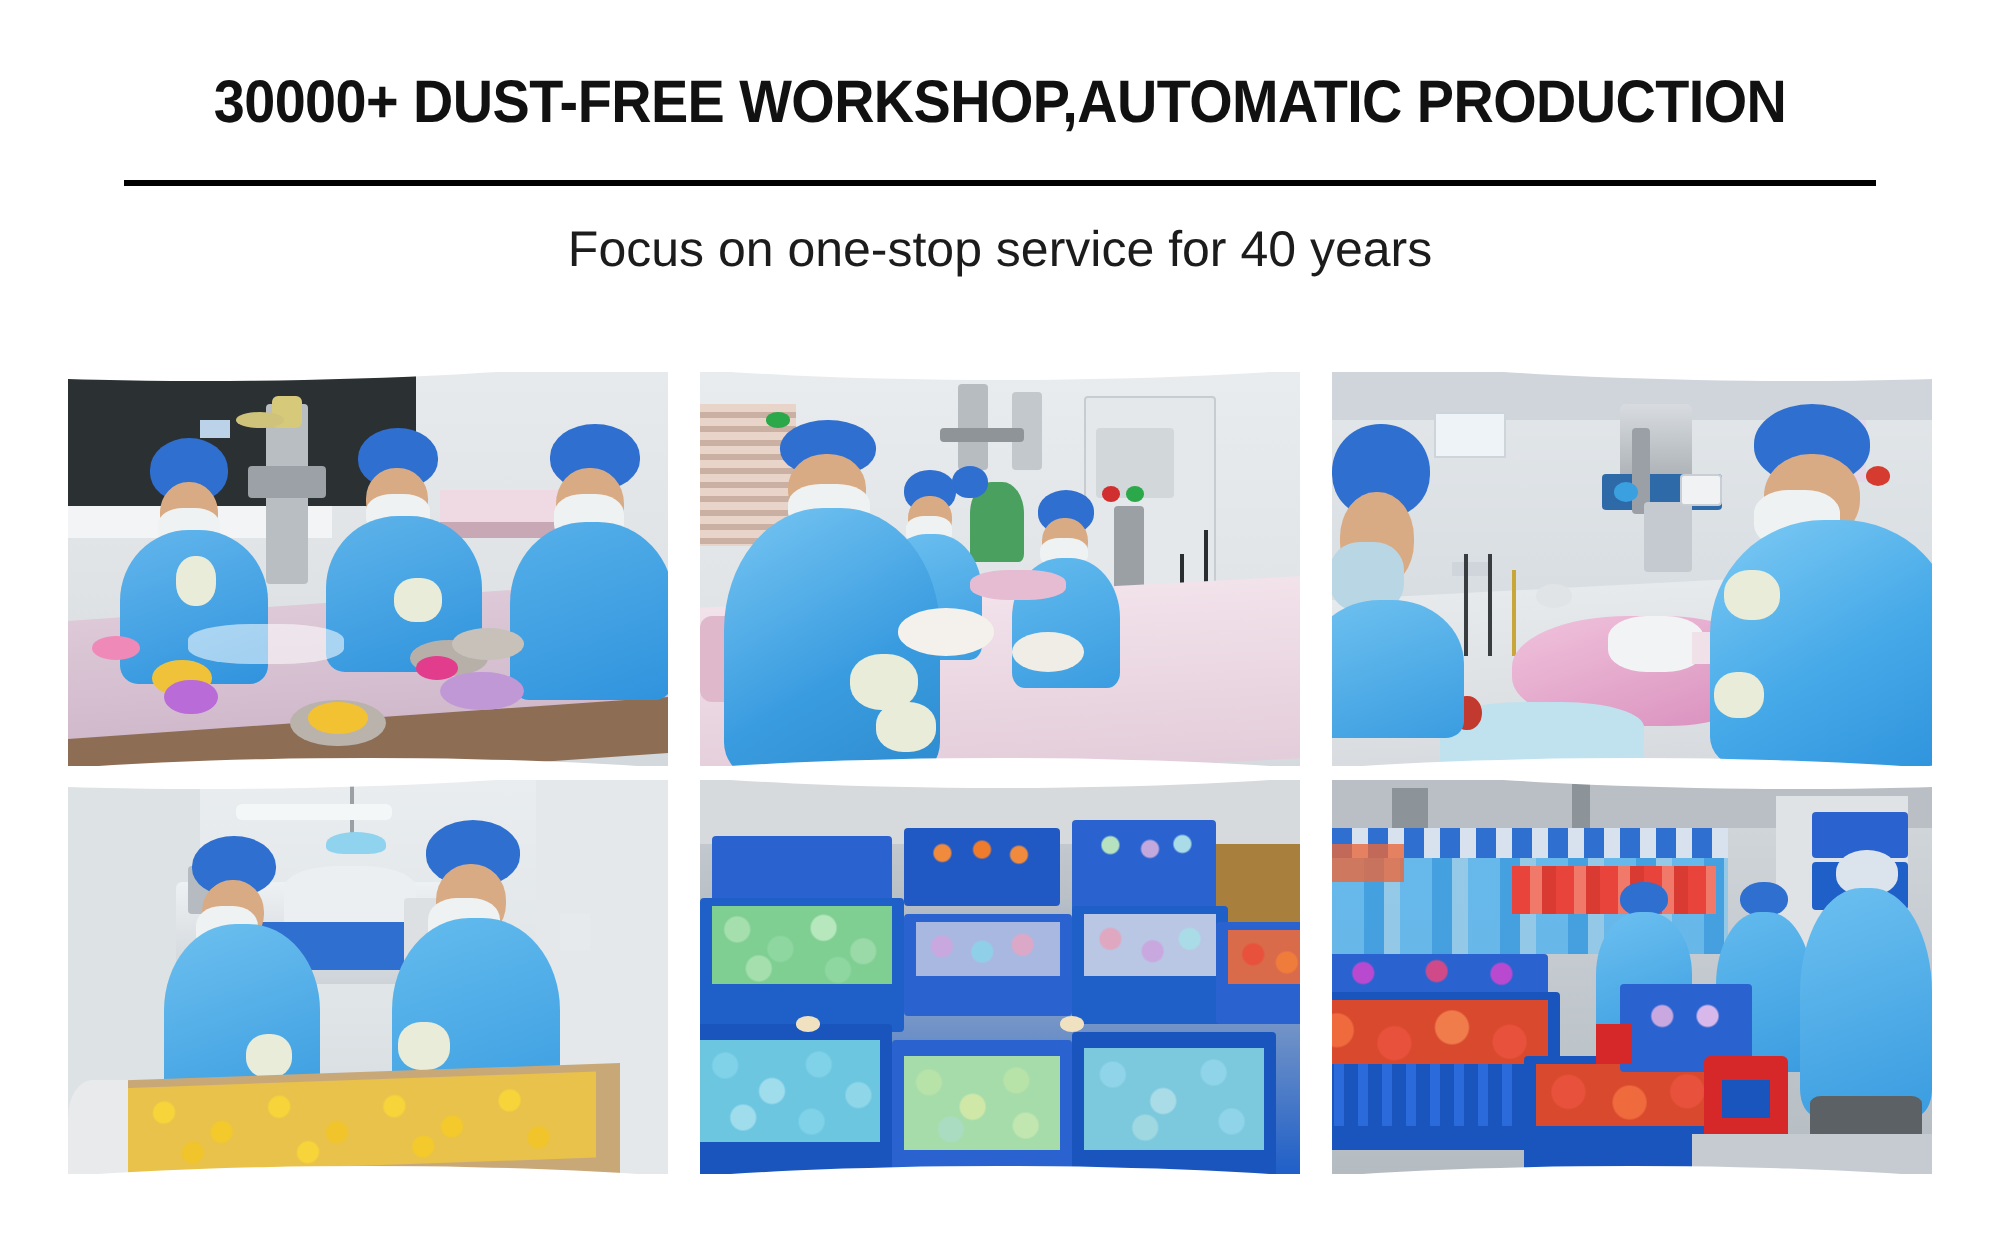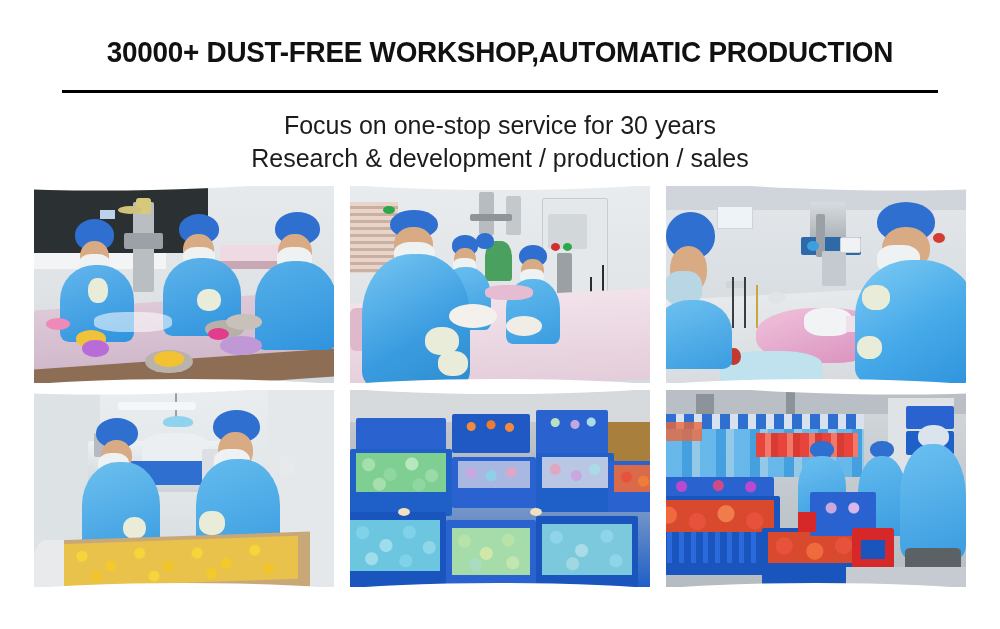--- a/index.html
+++ b/index.html
@@ -106,22 +106,21 @@
 <div class="banner">
 
   <div class="header">
     <div class="headline">30000+ DUST-FREE WORKSHOP,AUTOMATIC PRODUCTION</div>
 
     <div class="rule-wrap">
       <div class="rule"></div>
     </div>
 
     <div class="subtitle">
-      <div class="subtitle-line">Focus on one-stop service for 30 years</div>
-      <div class="subtitle-line">Research &amp; development / production / sales</div>
+      <div class="subtitle-line">Focus on one-stop service for 40 years</div>
     </div>
   </div>
 
   <div class="grid">
 
     <div class="photo-row row-top">
 
       <div class="photo edge-left">
         <div class="scene">
           <div class="wall" style="background:linear-gradient(180deg,#e7eaec 0%,#dfe3e6 55%,#d3d8dc 100%);"></div>

